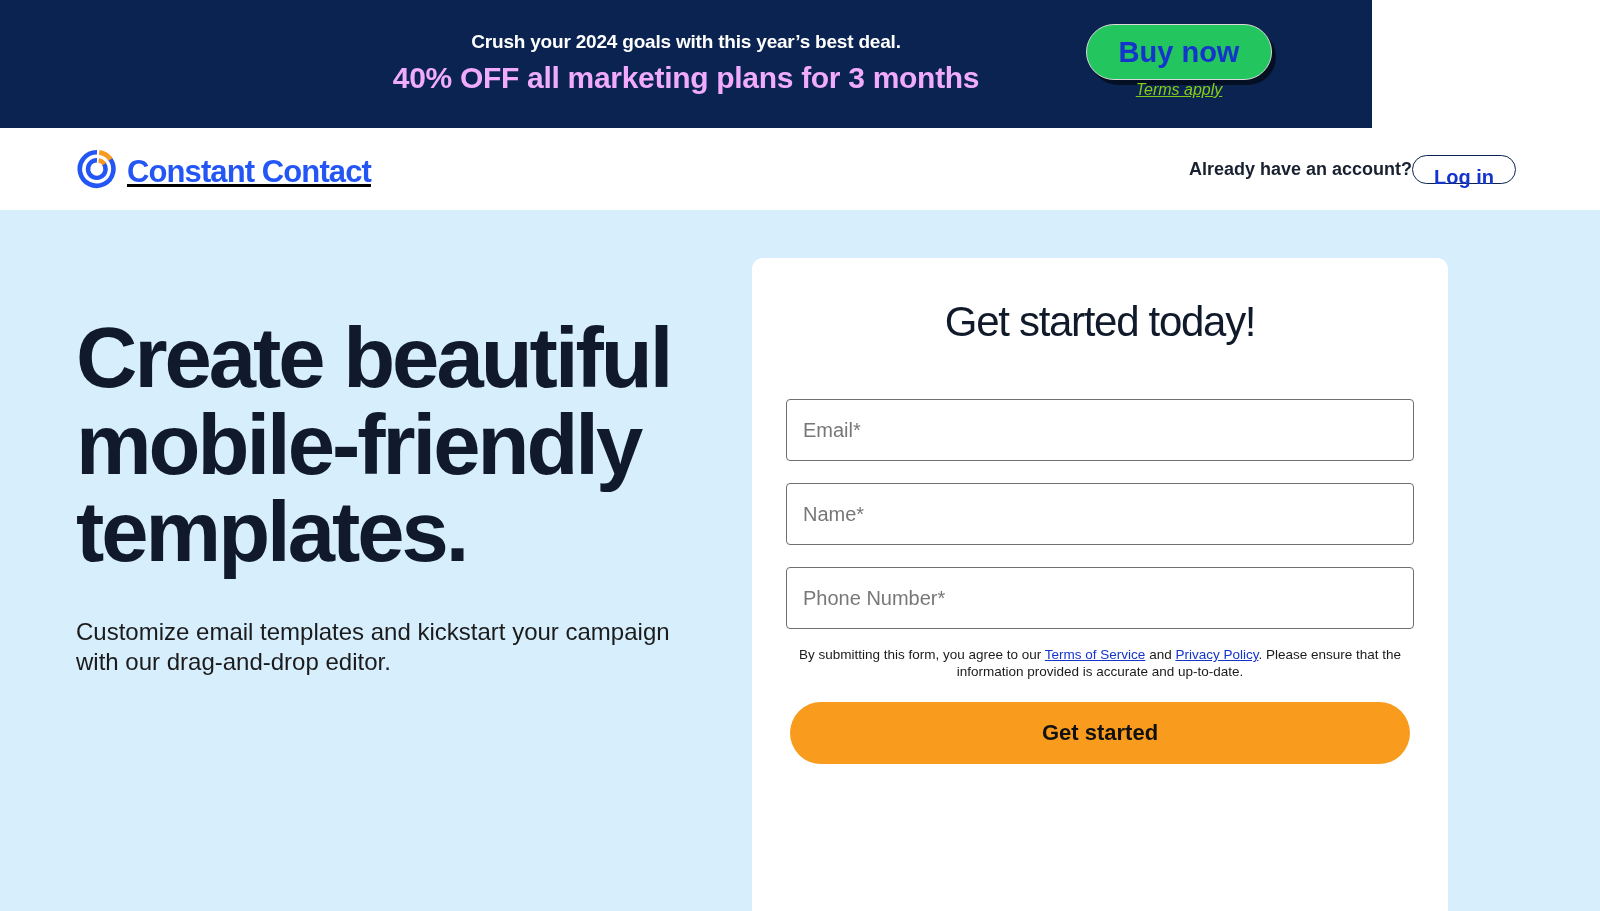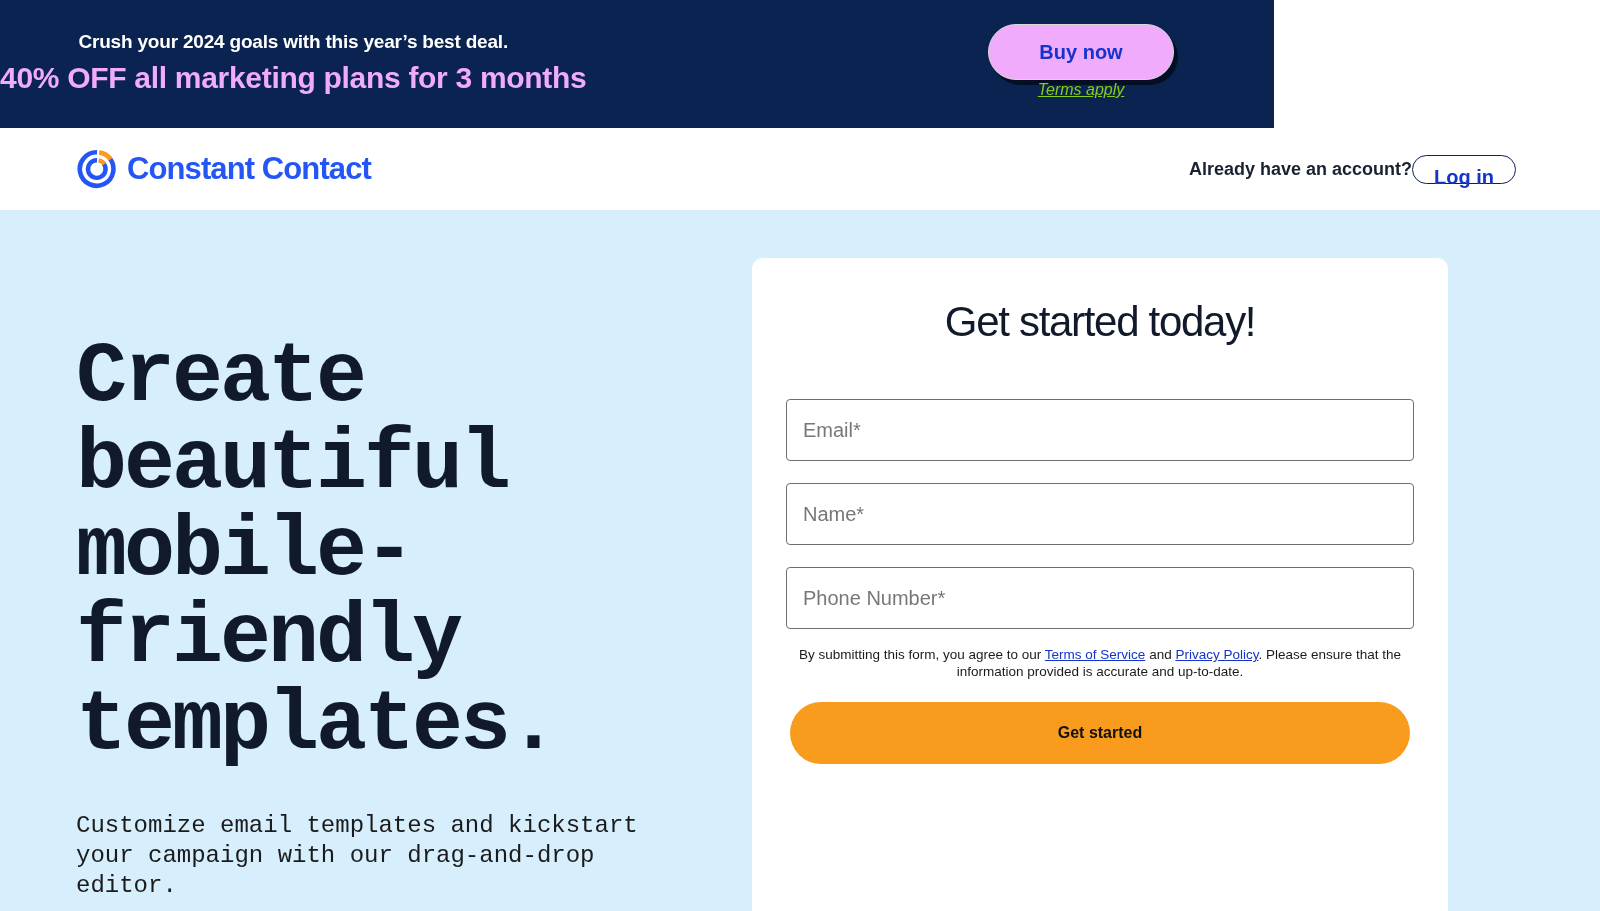--- a/index.html
+++ b/index.html
@@ -8,25 +8,26 @@
     width: 1600px;
     height: 911px;
     overflow: hidden;
     font-family: "Liberation Sans", "DejaVu Sans", sans-serif;
     background: #ffffff;
   }
 
   
   .promo-banner {
     position: relative;
-    width: 1274px;
+    width: 1372px;
     height: 128px;
     background: #0a2350;
     display: flex;
     align-items: center;
+    justify-content: center;
   }
   .promo-text {
     text-align: center;
     margin-left: 0;
   }
   .promo-line1 {
     color: #ffffff;
     font-size: 19px;
     font-weight: bold;
     letter-spacing: -0.2px;
@@ -45,23 +46,23 @@
     right: 100px;
     top: 24px;
     width: 186px;
     text-align: center;
   }
   .buy-now-btn {
     display: block;
     width: 186px;
     height: 56px;
     line-height: 54px;
-    background: #f0abfc;
+    background: #22c55e;
     color: #1434cb;
-    font-size: 20px;
+    font-size: 29px;
     font-weight: bold;
     border: 1px solid #d9d9d9;
     border-radius: 28px;
     box-shadow: 4px 5px 0 rgba(0,0,0,0.55);
     cursor: pointer;
     font-family: inherit;
     text-align: center;
   }
   .terms-apply {
     display: inline-block;
@@ -77,24 +78,25 @@
   .site-header {
     position: relative;
     width: 1600px;
     height: 82px;
     background: #ffffff;
     display: flex;
     align-items: center;
   }
   .brand {
     display: flex;
-    align-items: center;
+    align-items: flex-end;
     gap: 9px;
     margin-left: 76px;
     cursor: pointer;
+    text-decoration: underline;
   }
   .brand-mark { width: 42px; height: 42px; display: block; }
   .brand-name {
     font-size: 31px;
     font-weight: bold;
     color: #2456f6;
     letter-spacing: -0.9px;
   }
   .header-right {
     position: absolute;
@@ -126,23 +128,22 @@
   .hero {
     position: relative;
     width: 1600px;
     height: 701px;
     background: #d7eefd;
     overflow: hidden;
   }
   .hero-copy {
     position: absolute;
     left: 76px;
-    top: 124px;
+    top: 104px;
     width: 610px;
-    font-family: Liberation Mono, monospace;
   }
   .hero-title {
     font-size: 85px;
     line-height: 87px;
     font-weight: bold;
     color: #101a2a;
     letter-spacing: -3px;
   }
   .hero-sub {
     margin-top: 42px;
@@ -206,21 +207,21 @@
   }
   .submit-btn {
     display: block;
     margin: 22px auto 0 auto;
     width: 620px;
     height: 62px;
     background: #f99b1c;
     border: none;
     border-radius: 31px;
     color: #111111;
-    font-size: 16px;
+    font-size: 22px;
     font-weight: bold;
     font-family: inherit;
     cursor: pointer;
   }
 </style>
 </head>
 <body>
 
 <div class="promo-banner">
   <div class="promo-text">

